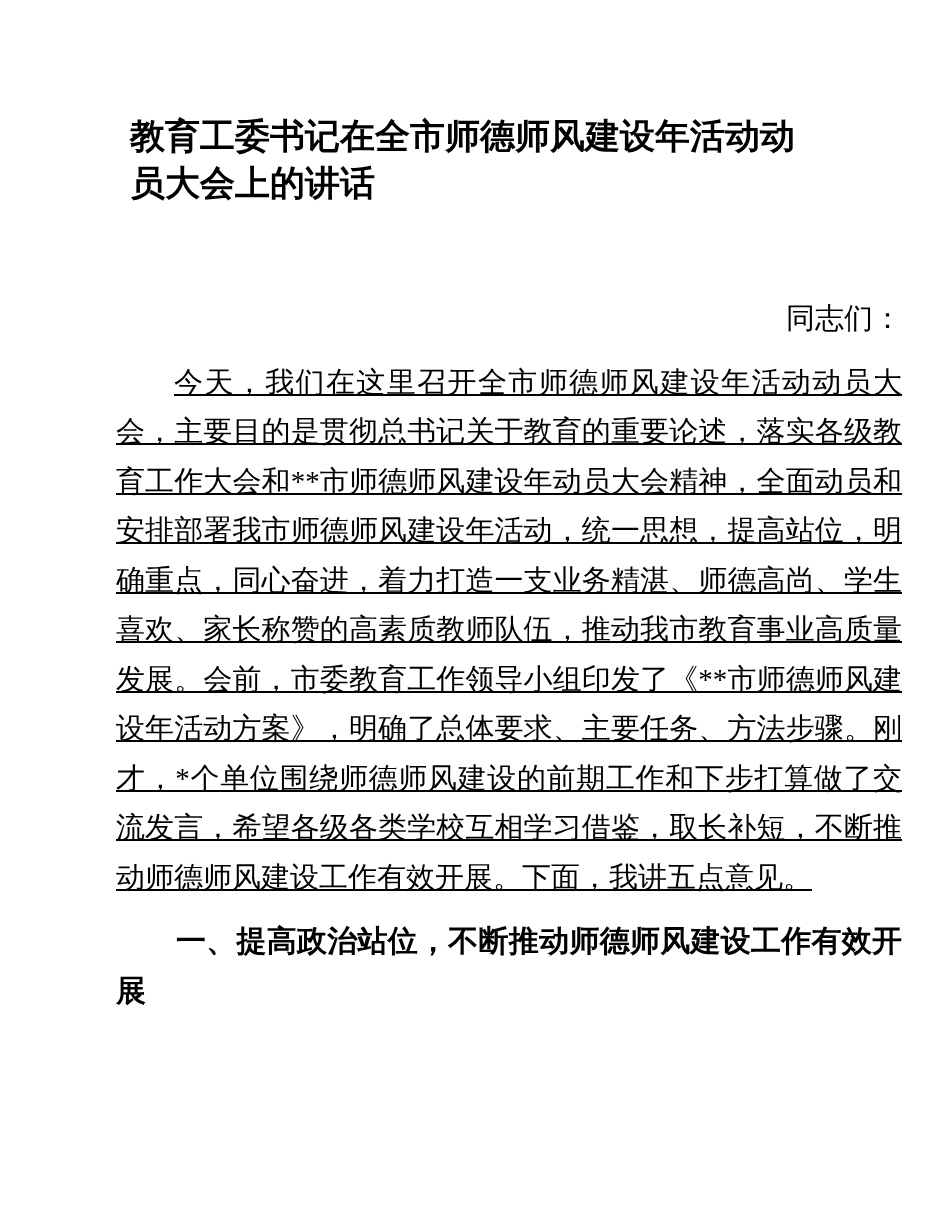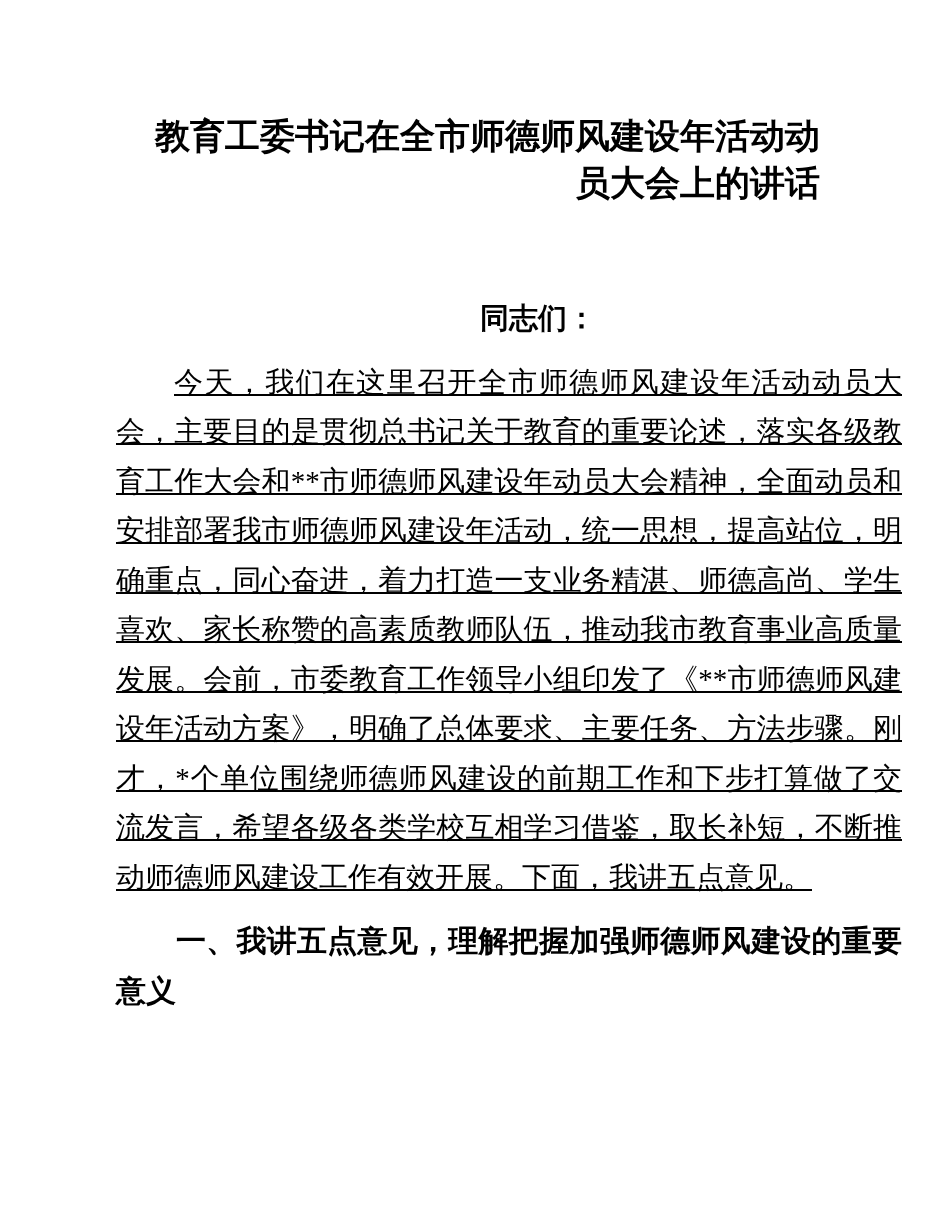--- a/index.html
+++ b/index.html
@@ -18,36 +18,35 @@
     overflow: hidden;
     box-sizing: border-box;
     padding: 0 48px 0 116px;
   }
   .doc-title {
     width: 690px;
     margin: 113px 0 0 14px;
     font-size: 35px;
     line-height: 47px;
     font-weight: bold;
-    text-align: right;
+    text-align: left;
     font-family: "Liberation Serif", serif;
     letter-spacing: 0;
   }
   p {
     margin: 0 0 14px 0;
     font-size: 29px;
     line-height: 49.5px;
     text-indent: 2em;
     text-align: justify;
     line-break: normal;
   }
   .salutation {
     margin-top: 87px;
-    text-align: center;
-    font-weight: bold;
+    text-align: right;
   }
   .body-para {
     text-align: justify;
     text-decoration: underline;
   }
   .section-heading {
     margin-bottom: 0;
     font-family: "Liberation Sans", sans-serif;
     font-weight: bold;
     font-size: 30px;
@@ -57,14 +56,14 @@
 </head>
 <body>
 
 <div class="page">
   <h1 class="doc-title">教育工委书记在全市师德师风建设年活动动员大会上的讲话</h1>
 
   <p class="salutation">同志们：</p>
 
   <p class="body-para">今天，我们在这里召开全市师德师风建设年活动动员大会，主要目的是贯彻总书记关于教育的重要论述，落实各级教育工作大会和**市师德师风建设年动员大会精神，全面动员和安排部署我市师德师风建设年活动，统一思想，提高站位，明确重点，同心奋进，着力打造一支业务精湛、师德高尚、学生喜欢、家长称赞的高素质教师队伍，推动我市教育事业高质量发展。会前，市委教育工作领导小组印发了《**市师德师风建设年活动方案》，明确了总体要求、主要任务、方法步骤。刚才，*个单位围绕师德师风建设的前期工作和下步打算做了交流发言，希望各级各类学校互相学习借鉴，取长补短，不断推动师德师风建设工作有效开展。下面，我讲五点意见。</p>
 
-  <p class="section-heading">一、我讲五点意见，理解把握加强师德师风建设的重要意义</p>
+  <p class="section-heading">一、提高政治站位，不断推动师德师风建设工作有效开展</p>
 </div>
 
 </body></html>

